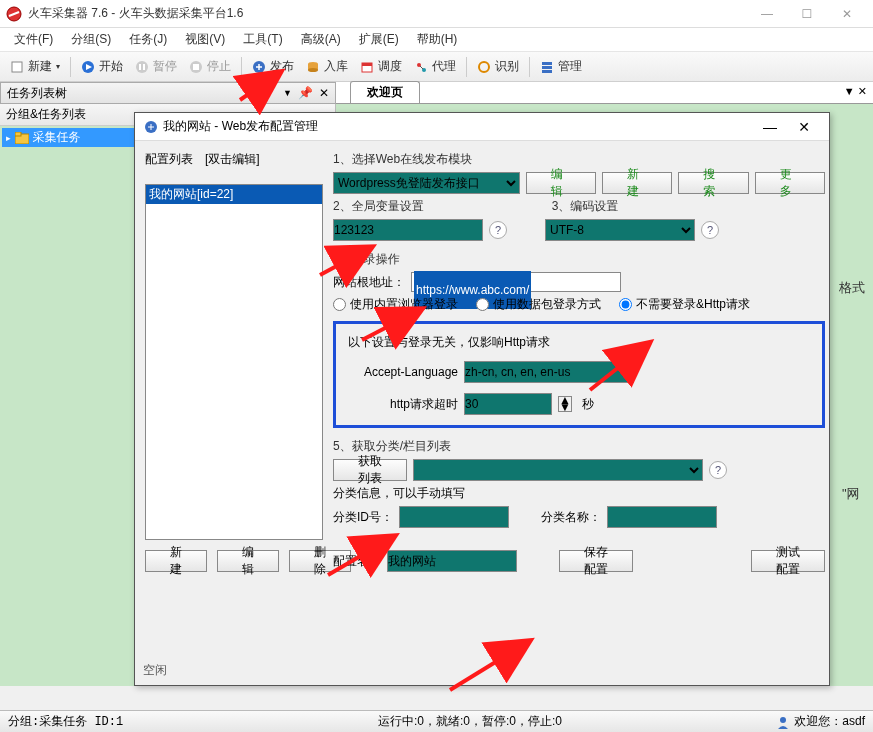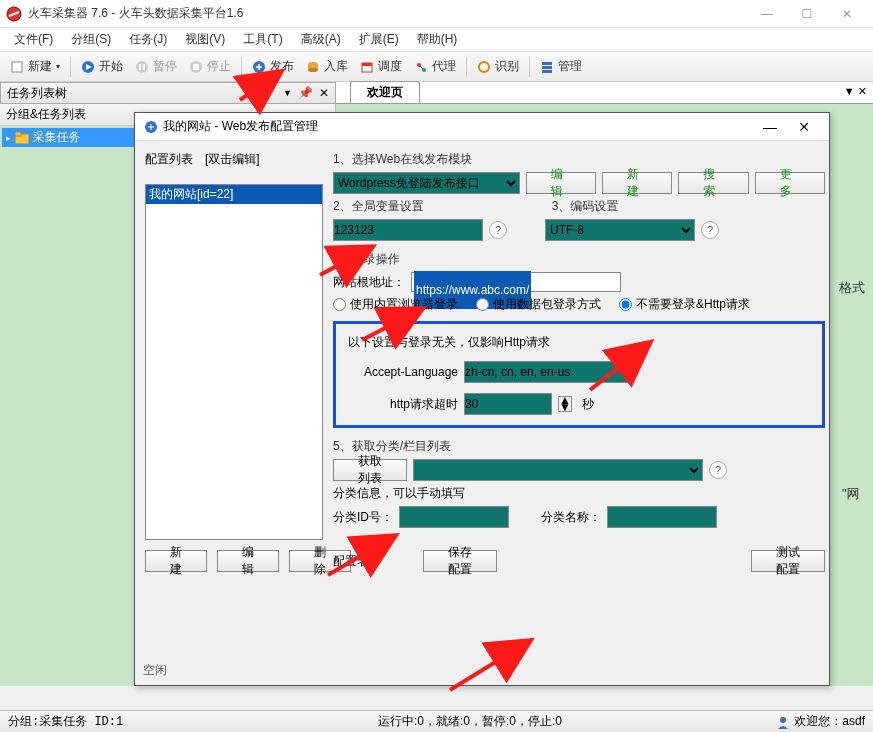--- a/index.html
+++ b/index.html
@@ -311,20 +311,21 @@
       <div class="row">
         <span>分类ID号：</span>
         <input type="text" style="width: 110px;">
         <span style="width:20px"></span>
         <span>分类名称：</span>
         <input type="text" style="width: 110px;">
       </div>
 
       <div class="row" style="margin-top:18px">
         <span>配置名：</span>
+        <input type="text" style="width: 130px;" value="我的网站">
         <span style="width:30px"></span>
         <div class="btn" style="width:74px">保存配置</div>
         <span style="flex:1"></span>
         <div class="btn" style="width:74px">测试配置</div>
       </div>
     </div>
   </div>
   <div class="idle">空闲</div>
 </div>
 

